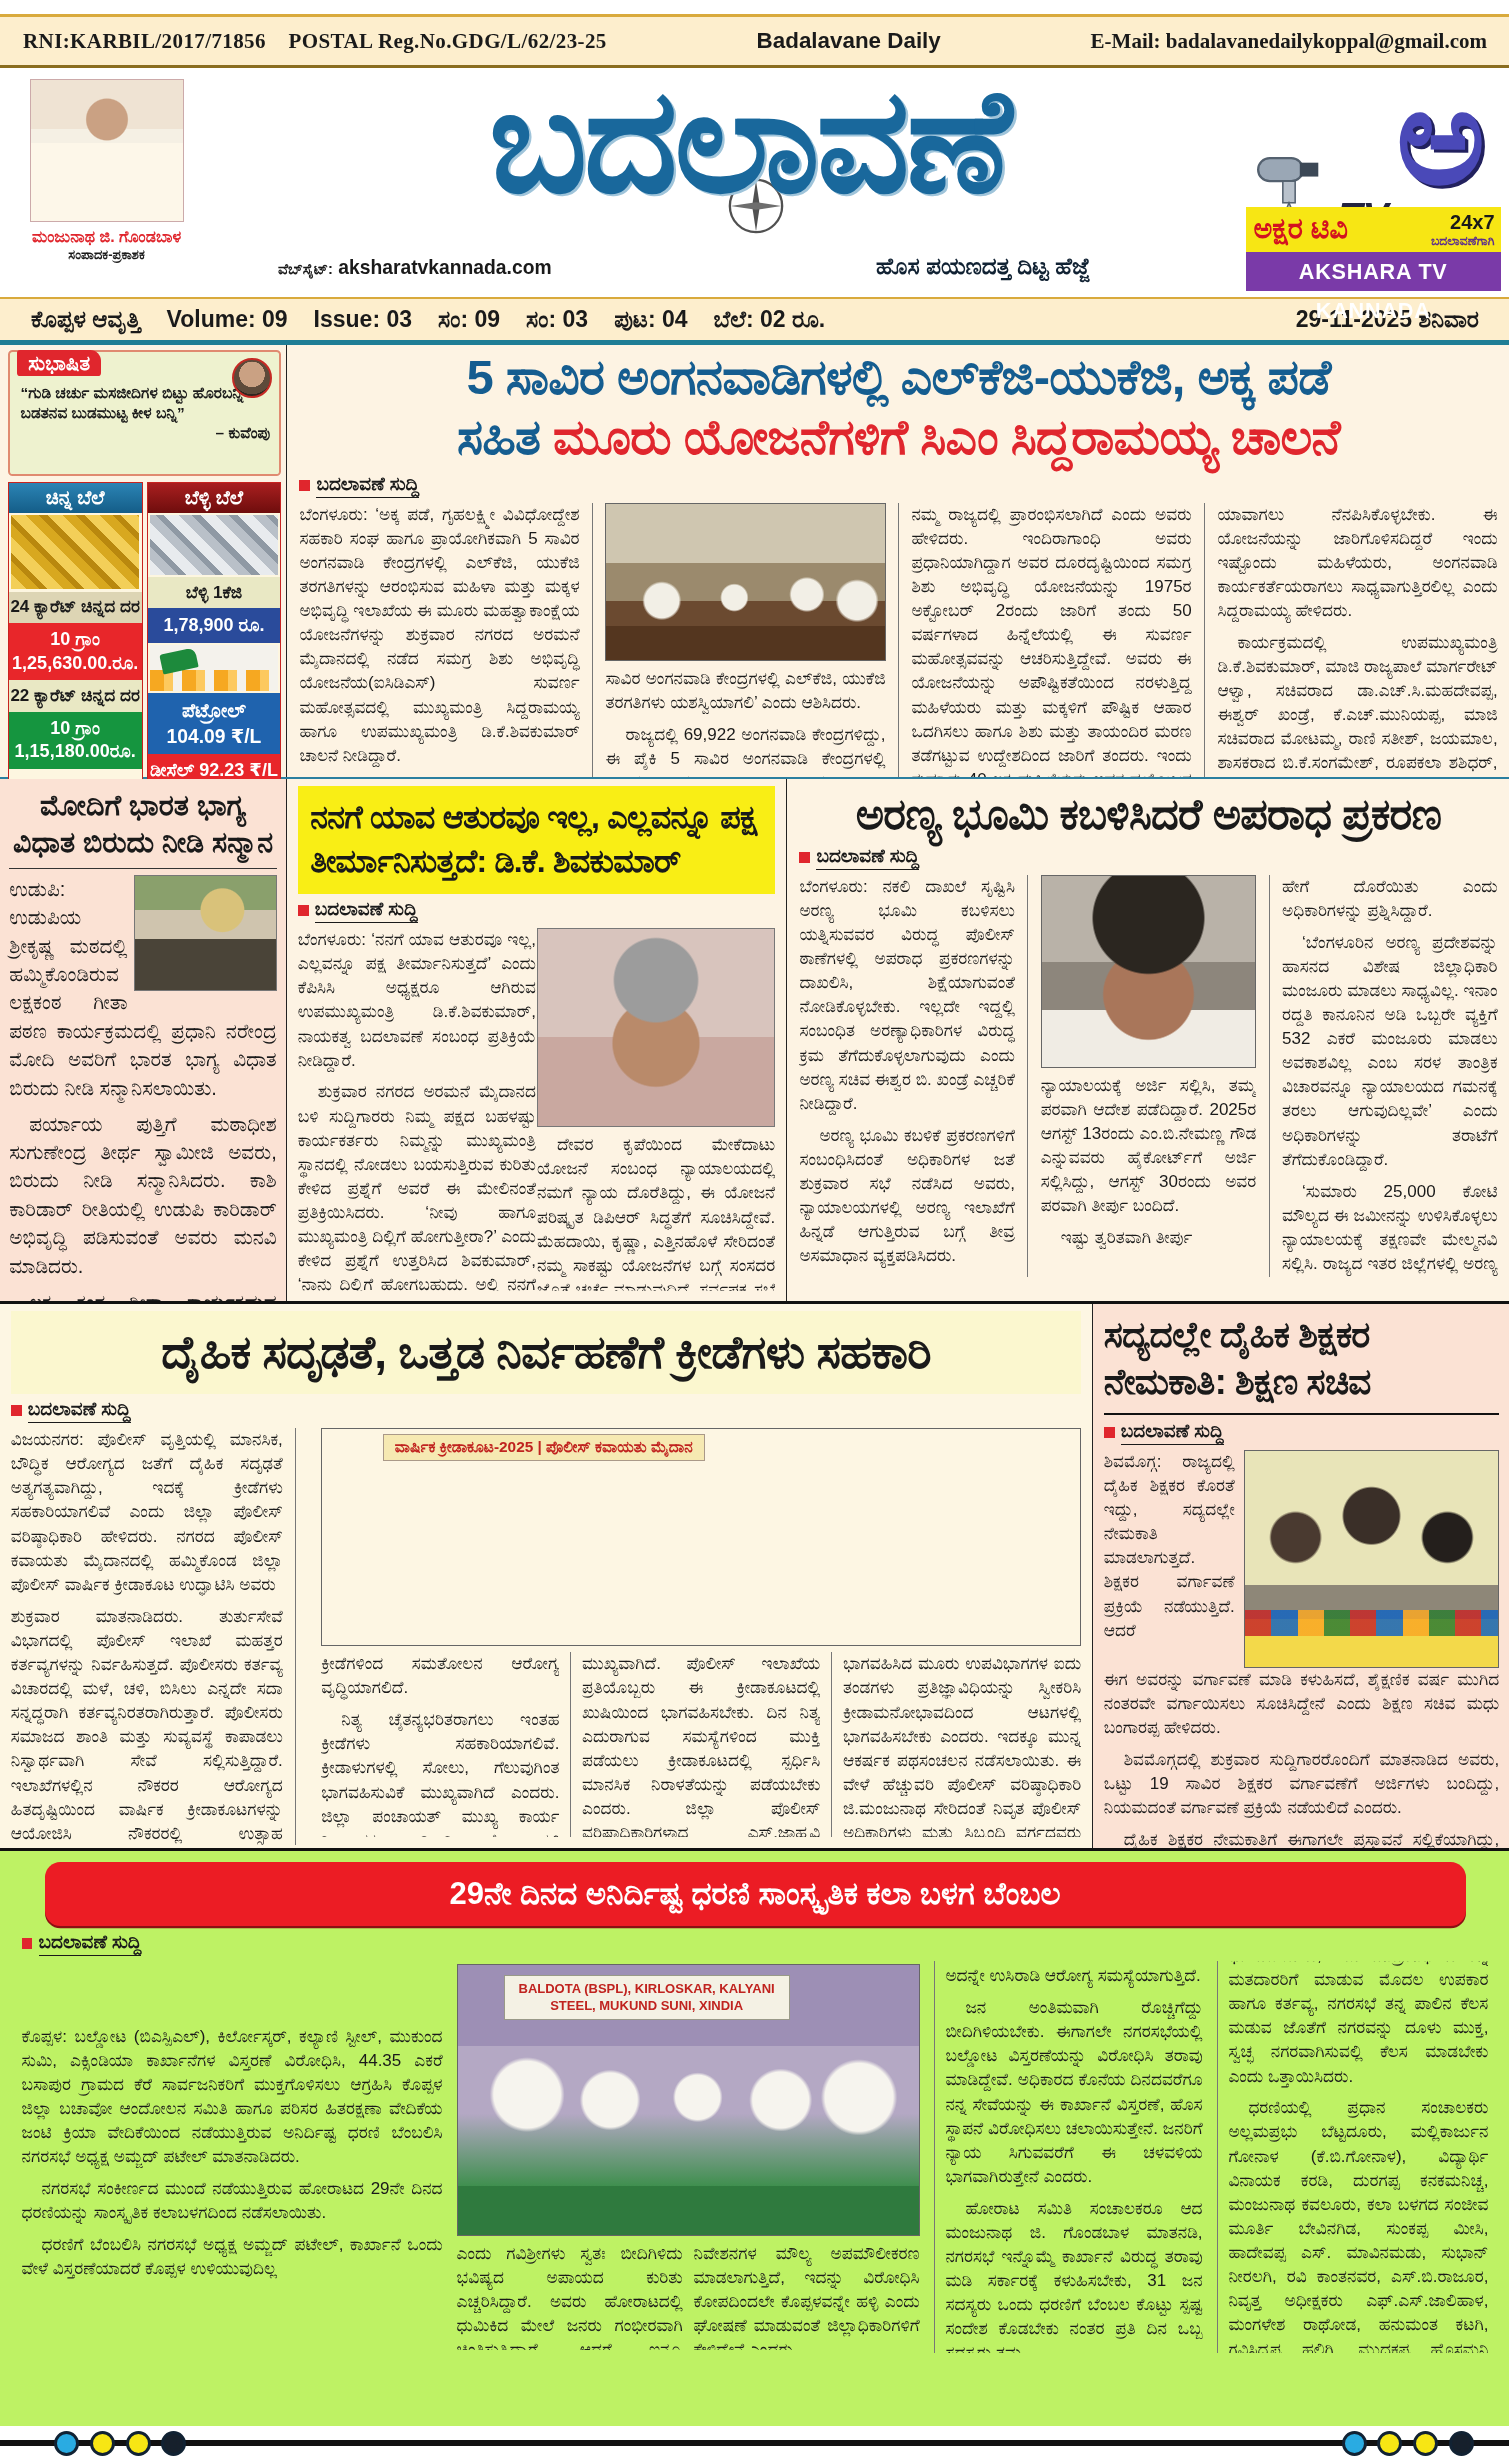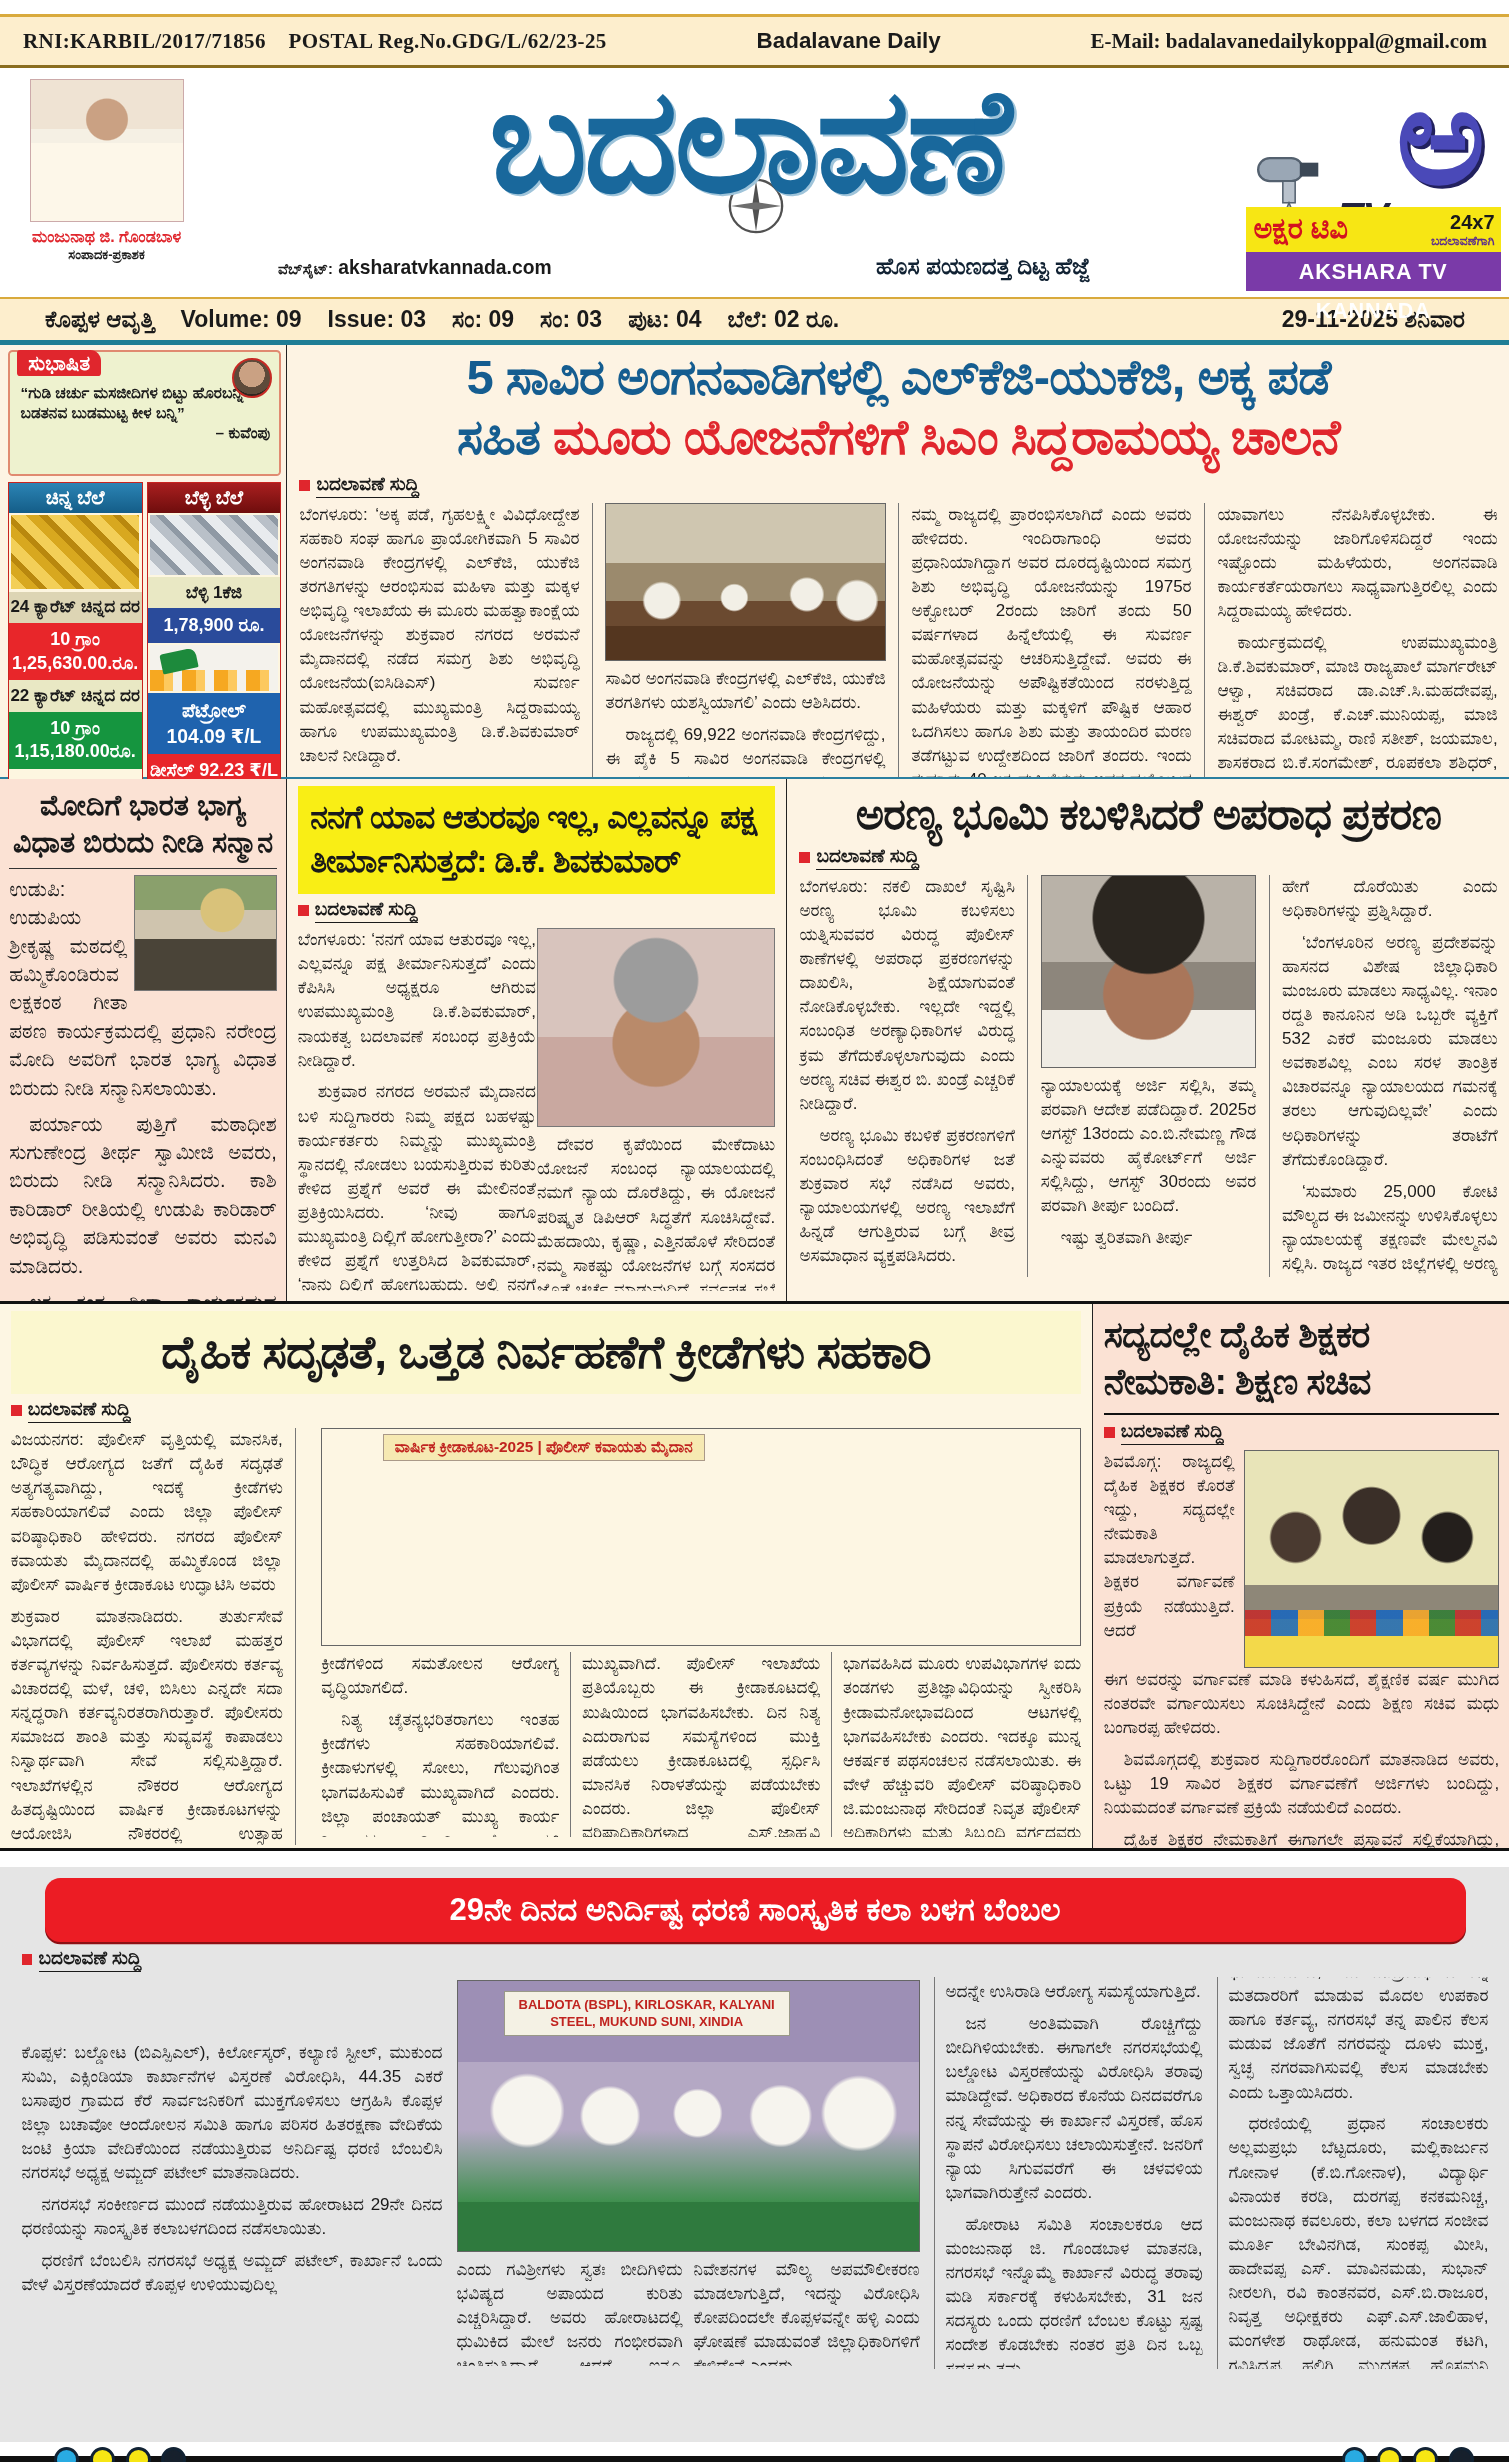--- a/index.html
+++ b/index.html
@@ -48,21 +48,21 @@
   .logo .knd { position:absolute; right:14px; top:130px; font-size:31px; font-weight:bold; color:#e55c12; text-shadow:1.5px 1.5px 0 #f7d914, -0.8px -0.8px 0 #7c2c00; transform:rotate(-4deg); }
   .logo .band-y { position:absolute; left:0; bottom:39px; width:100%; height:45px; background:#f7e614; display:flex; align-items:center; }
   .logo .band-y .akn { color:#d31220; font-weight:bold; font-size:28.6px; padding-left:7.7px; flex:1; }
   .logo .band-y .b247 { font-size:20px; font-weight:bold; color:#1a1a1a; text-align:right; padding-right:6.2px; }
   .logo .band-y .bfor { display:block; font-size:12.4px; font-weight:bold; color:#5b2d8e; }
   .logo .band-p { position:absolute; left:0; bottom:0; width:100%; height:39px; background:#7a3aa8; color:#fff; font-weight:bold; font-size:21.6px; text-align:center; line-height:39px; letter-spacing:0.8px; }
 
   
   .volumebar {
     height:43px; background:#fdeecd; border-top:2.3px solid #d9aa3c;
-    display:flex; align-items:center; gap:26px; padding:0 45px;
+    display:flex; align-items:center; gap:26px; padding:0 31px;
     font-size:23px; font-weight:bold;
   }
   .teal-rule { height:5.4px; background:#1f7d95; }
 
   
   .byline { display:flex; align-items:center; gap:6.2px; font-weight:bold; font-size:18.5px; margin:4.6px 0; }
   .byline .sq { width:10.8px; height:10.8px; background:#e0262d; display:inline-block; }
   .byline .bl-txt { border-bottom:1.5px solid #1a1a1a; padding-bottom:2.3px; }
   .body-txt { font-size:17px; line-height:1.42; text-align:justify; }
   .body-txt p { margin-bottom:7.7px; text-indent:20px; }
@@ -176,21 +176,21 @@
     background:
       radial-gradient(circle at 50% 30%, #3a2f28 0 14%, transparent 15%),
       radial-gradient(circle at 20% 40%, #4a3a30 0 10%, transparent 11%),
       radial-gradient(circle at 80% 40%, #241f1c 0 10%, transparent 11%),
       linear-gradient(180deg,#e8e4b8 0 62%, #8e8778 62% 78%, #f3d94a 78%);
   }
   .edu-photo::after { content:""; position:absolute; left:0; bottom:31px; width:100%; height:26px;
       background:repeating-linear-gradient(90deg,#c62828 0 26px,#1565c0 26px 53px,#f9a825 53px 79px,#2e7d32 79px 105px); opacity:.85; }
 
   
-  .bottom-row { background:#e5e5e5; height:575px; padding:10.8px 21.6px 0 21.6px; overflow:hidden;margin-top:16px; }
+  .bottom-row { background:#bef264; height:575px; padding:10.8px 21.6px 0 21.6px; overflow:hidden; }
   .banner { background:#ec1c24; color:#fff; font-weight:bold; font-size:31px; text-align:center;
     border-radius:15.4px; padding:14px 7.7px; width:1421px; margin:0 auto; box-shadow:0 2.3px 0 #8c0f13; }
   .b-head { font-size:45px; font-weight:bold; letter-spacing:-0.8px; margin:14px 0 1.5px 0; line-height:1.2; }
   .b-head .bh-blue { color:#1767a0; }
   .b-cols { display:flex; gap:14px; margin-top:3.1px; height:392px; overflow:hidden;align-items:center; }
   .b-c1 { width:421px; overflow:hidden; }
   .b-photo-block { width:463px; }
   .protest-photo { height:272px; border:0.8px solid #666; position:relative;
     background:
       radial-gradient(circle at 15% 48%, #f6f4ee 0 8%, transparent 9%),

